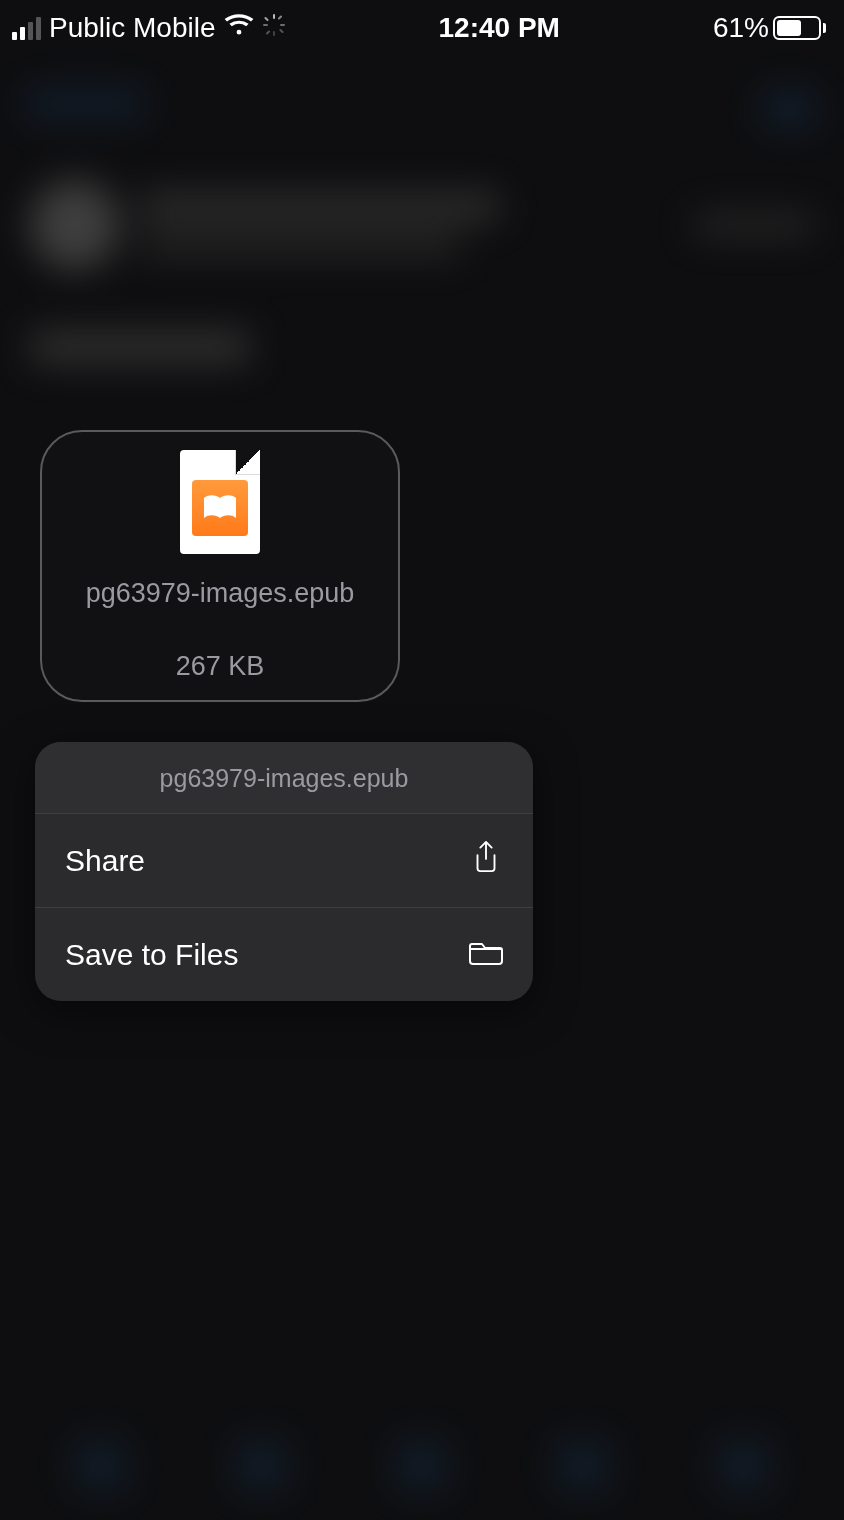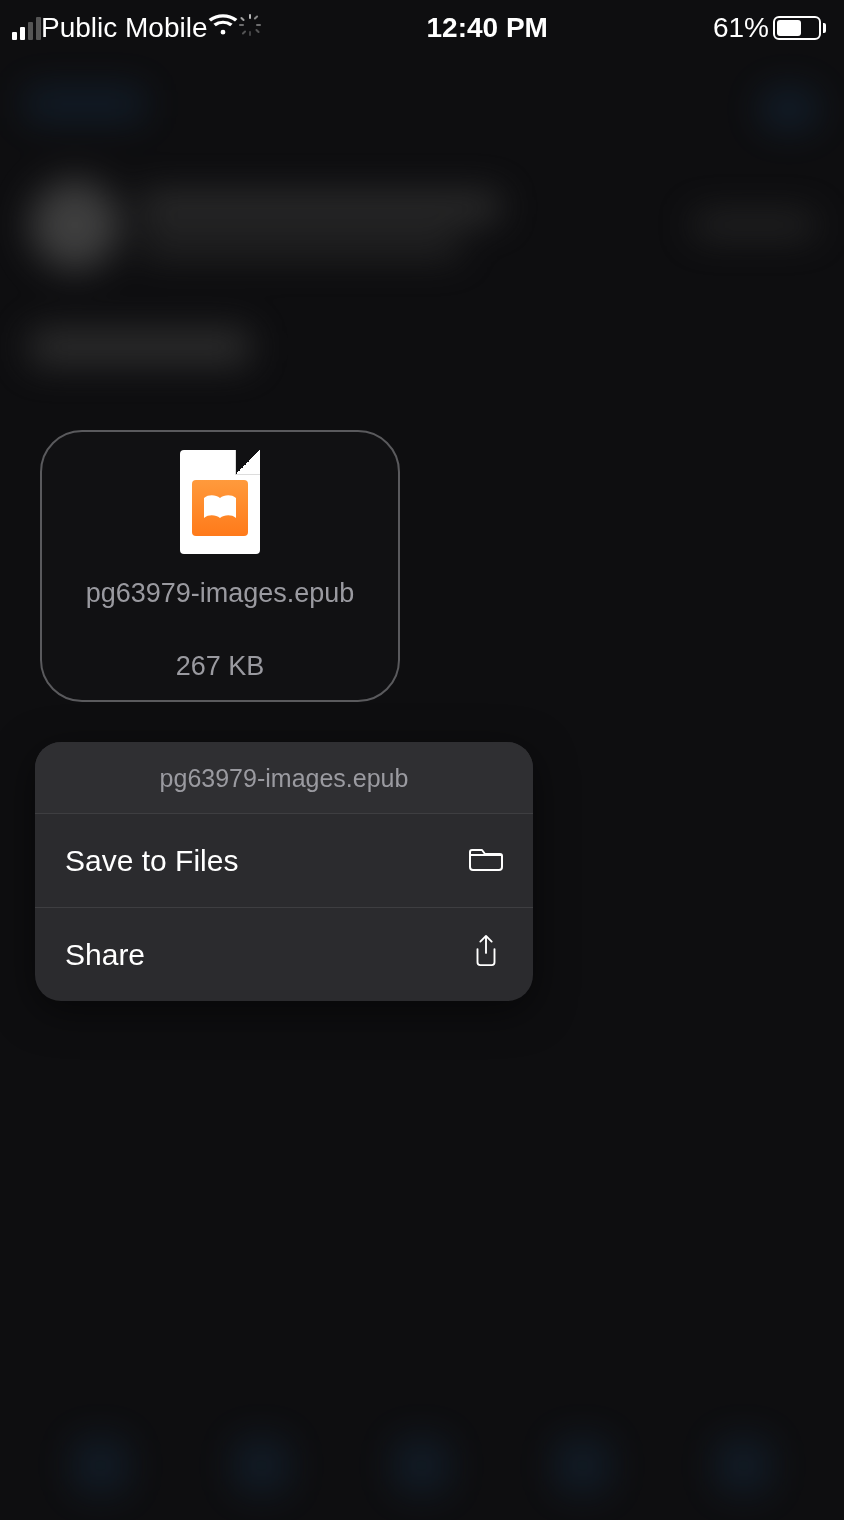--- a/index.html
+++ b/index.html
@@ -1,20 +1,20 @@
 <!DOCTYPE html>
 <html><head>
 <meta charset="utf-8">
 <style>
   * { margin: 0; padding: 0; box-sizing: border-box; }
   html, body { width: 844px; height: 1520px; background: #0e0e10; font-family: -apple-system, "Helvetica Neue", Arial, sans-serif; overflow: hidden; color: #fff; }
   
   
   .status-bar { display: flex; align-items: center; justify-content: space-between; padding: 12px 18px 8px 12px; font-size: 28px; font-weight: 500; color: #fff; }
-  .status-left { display: flex; align-items: center; }
+  .status-left { display: flex; align-items: center; gap: 8px; }
   .status-right { display: flex; align-items: center; gap: 4px; }
   .signal-bars { display: flex; align-items: flex-end; gap: 3px; }
   .signal-bars span { width: 5px; background: #fff; border-radius: 1px; }
   .signal-bars span:nth-child(1){height:8px;}
   .signal-bars span:nth-child(2){height:13px;}
   .signal-bars span:nth-child(3){height:18px; background:#555;}
   .signal-bars span:nth-child(4){height:23px; background:#555;}
   .wifi-icon svg { width: 30px; height: 24px; }
   .spinner svg { width: 24px; height: 24px; }
   .battery { display: flex; align-items: center; }
@@ -166,33 +166,33 @@
       </div>
     </div>
     <div class="file-name">pg63979-images.epub</div>
     <div class="file-size">267 KB</div>
   </div>
 
   <div class="context-menu">
     <div class="menu-header">pg63979-images.epub</div>
 
     <div class="menu-item">
+      <span>Share</span>
+      <span>
+        <svg viewBox="0 0 30 36">
+            <path d="M15 2v18M9 8l6-6 6 6M6 16v14a3 3 0 003 3h12a3 3 0 003-3V16" stroke-linecap="round" stroke-linejoin="round"></path>
+          </svg>
+      </span>
+    </div>
+
+    <div class="menu-item">
       <span>Save to Files</span>
       <span>
         <svg viewBox="0 0 34 28">
             <path d="M3 7h10l3 4h15a2 2 0 012 2v11a3 3 0 01-3 3H4a3 3 0 01-3-3V9a2 2 0 012-2z" stroke-linejoin="round"></path>
             <path d="M1 12h32"></path>
           </svg>
       </span>
     </div>
 
-    <div class="menu-item">
-      <span>Share</span>
-      <span>
-        <svg viewBox="0 0 30 36">
-            <path d="M15 2v18M9 8l6-6 6 6M6 16v14a3 3 0 003 3h12a3 3 0 003-3V16" stroke-linecap="round" stroke-linejoin="round"></path>
-          </svg>
-      </span>
-    </div>
-
   </div>
 
 </div>
 
 </body></html>

